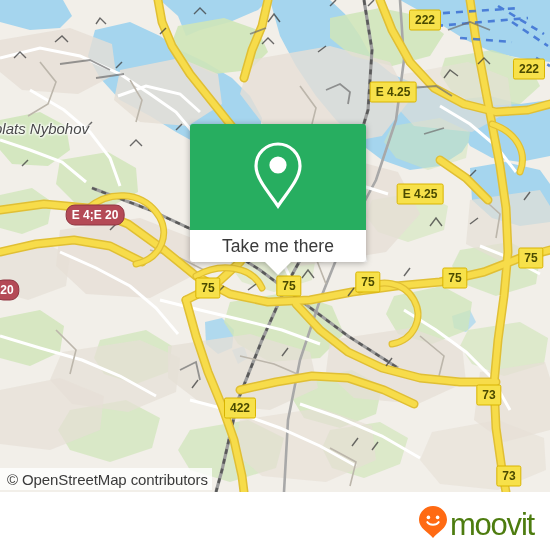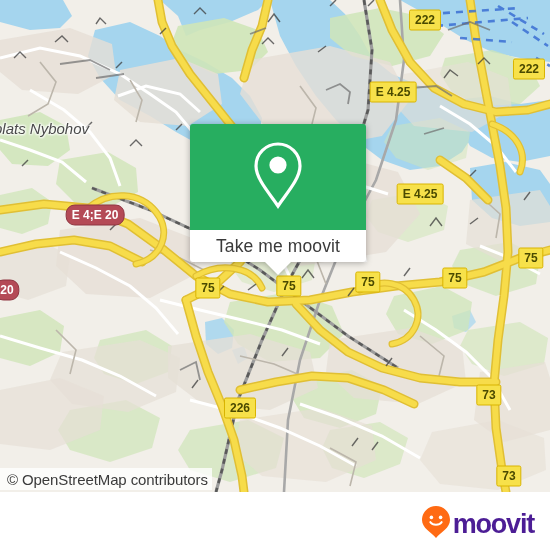--- a/index.html
+++ b/index.html
@@ -50,21 +50,21 @@
   }
   #footer-title{
     position:absolute;left:14px;top:17px;
     font-size:19px;color:#4a4a4a;letter-spacing:0.1px;
   }
   #logo{
     position:absolute;right:16px;top:13px;
     display:flex;align-items:center;gap:2px;
   }
   #logo .word{
-    font-size:27px;font-weight:bold;color:#4c1d95;letter-spacing:-1.2px;
+    font-size:31px;font-weight:normal;color:#4d7c0f;letter-spacing:-1.2px;
     line-height:1;
   }
 </style>
 </head>
 <body>
 
 <div id="app">
 
   <div id="map">
     <svg width="550" height="492" viewBox="0 0 550 492">
@@ -291,21 +291,21 @@
         <div style="position: absolute; left: 529px; top: 69px; transform: translate(-50%, -50%); font-family: &quot;Liberation Sans&quot;, sans-serif; font-size: 12px; font-weight: bold; line-height: 1; padding: 3px 5px 4px; white-space: nowrap; background: rgb(247, 225, 74); border: 1.6px solid rgb(217, 180, 0); color: rgb(74, 74, 0); border-radius: 2px;">222</div>
         <div style="position: absolute; left: 393px; top: 92px; transform: translate(-50%, -50%); font-family: &quot;Liberation Sans&quot;, sans-serif; font-size: 12px; font-weight: bold; line-height: 1; padding: 3px 5px 4px; white-space: nowrap; background: rgb(247, 225, 74); border: 1.6px solid rgb(217, 180, 0); color: rgb(74, 74, 0); border-radius: 2px;">E 4.25</div>
         <div style="position: absolute; left: 420px; top: 194px; transform: translate(-50%, -50%); font-family: &quot;Liberation Sans&quot;, sans-serif; font-size: 12px; font-weight: bold; line-height: 1; padding: 3px 5px 4px; white-space: nowrap; background: rgb(247, 225, 74); border: 1.6px solid rgb(217, 180, 0); color: rgb(74, 74, 0); border-radius: 2px;">E 4.25</div>
         <div style="position: absolute; left: 95px; top: 215px; transform: translate(-50%, -50%); font-family: &quot;Liberation Sans&quot;, sans-serif; font-size: 12px; font-weight: bold; line-height: 1; padding: 3px 5px 4px; white-space: nowrap; background: rgb(180, 74, 86); border: 1.6px solid rgb(142, 52, 64); color: rgb(255, 255, 255); border-radius: 9px;">E 4;E 20</div>
         <div style="position: absolute; left: 7px; top: 290px; transform: translate(-50%, -50%); font-family: &quot;Liberation Sans&quot;, sans-serif; font-size: 12px; font-weight: bold; line-height: 1; padding: 3px 5px 4px; white-space: nowrap; background: rgb(180, 74, 86); border: 1.6px solid rgb(142, 52, 64); color: rgb(255, 255, 255); border-radius: 9px;">20</div>
         <div style="position: absolute; left: 208px; top: 288px; transform: translate(-50%, -50%); font-family: &quot;Liberation Sans&quot;, sans-serif; font-size: 12px; font-weight: bold; line-height: 1; padding: 3px 5px 4px; white-space: nowrap; background: rgb(247, 225, 74); border: 1.6px solid rgb(217, 180, 0); color: rgb(74, 74, 0); border-radius: 2px;">75</div>
         <div style="position: absolute; left: 289px; top: 286px; transform: translate(-50%, -50%); font-family: &quot;Liberation Sans&quot;, sans-serif; font-size: 12px; font-weight: bold; line-height: 1; padding: 3px 5px 4px; white-space: nowrap; background: rgb(247, 225, 74); border: 1.6px solid rgb(217, 180, 0); color: rgb(74, 74, 0); border-radius: 2px;">75</div>
         <div style="position: absolute; left: 368px; top: 282px; transform: translate(-50%, -50%); font-family: &quot;Liberation Sans&quot;, sans-serif; font-size: 12px; font-weight: bold; line-height: 1; padding: 3px 5px 4px; white-space: nowrap; background: rgb(247, 225, 74); border: 1.6px solid rgb(217, 180, 0); color: rgb(74, 74, 0); border-radius: 2px;">75</div>
         <div style="position: absolute; left: 455px; top: 278px; transform: translate(-50%, -50%); font-family: &quot;Liberation Sans&quot;, sans-serif; font-size: 12px; font-weight: bold; line-height: 1; padding: 3px 5px 4px; white-space: nowrap; background: rgb(247, 225, 74); border: 1.6px solid rgb(217, 180, 0); color: rgb(74, 74, 0); border-radius: 2px;">75</div>
         <div style="position: absolute; left: 531px; top: 258px; transform: translate(-50%, -50%); font-family: &quot;Liberation Sans&quot;, sans-serif; font-size: 12px; font-weight: bold; line-height: 1; padding: 3px 5px 4px; white-space: nowrap; background: rgb(247, 225, 74); border: 1.6px solid rgb(217, 180, 0); color: rgb(74, 74, 0); border-radius: 2px;">75</div>
-        <div style="position: absolute; left: 240px; top: 408px; transform: translate(-50%, -50%); font-family: &quot;Liberation Sans&quot;, sans-serif; font-size: 12px; font-weight: bold; line-height: 1; padding: 3px 5px 4px; white-space: nowrap; background: rgb(247, 225, 74); border: 1.6px solid rgb(217, 180, 0); color: rgb(74, 74, 0); border-radius: 2px;">226</div>
+        <div style="position: absolute; left: 240px; top: 408px; transform: translate(-50%, -50%); font-family: &quot;Liberation Sans&quot;, sans-serif; font-size: 12px; font-weight: bold; line-height: 1; padding: 3px 5px 4px; white-space: nowrap; background: rgb(247, 225, 74); border: 1.6px solid rgb(217, 180, 0); color: rgb(74, 74, 0); border-radius: 2px;">422</div>
         <div style="position: absolute; left: 489px; top: 395px; transform: translate(-50%, -50%); font-family: &quot;Liberation Sans&quot;, sans-serif; font-size: 12px; font-weight: bold; line-height: 1; padding: 3px 5px 4px; white-space: nowrap; background: rgb(247, 225, 74); border: 1.6px solid rgb(217, 180, 0); color: rgb(74, 74, 0); border-radius: 2px;">73</div>
         <div style="position: absolute; left: 509px; top: 476px; transform: translate(-50%, -50%); font-family: &quot;Liberation Sans&quot;, sans-serif; font-size: 12px; font-weight: bold; line-height: 1; padding: 3px 5px 4px; white-space: nowrap; background: rgb(247, 225, 74); border: 1.6px solid rgb(217, 180, 0); color: rgb(74, 74, 0); border-radius: 2px;">73</div>
       </div>
 
     <div style="position:absolute;left:-6px;top:120px;font-size:15px;font-style:italic;
                 color:#4a4a4a;text-shadow:1px 1px 2px #fff,-1px -1px 2px #fff,1px -1px 2px #fff,-1px 1px 2px #fff;
                 white-space:nowrap;">plats Nybohov</div>
   </div>
 
   <div id="attrib">
@@ -315,21 +315,21 @@
   <div id="callout">
     <div class="green">
       <span>
         <svg width="56" height="72" viewBox="0 0 56 72">
           <path d="M28 5 C15.8 5 6 14.8 6 27 C6 40 20 55 28 67 C36 55 50 40 50 27 C50 14.8 40.2 5 28 5 Z" fill="none" stroke="#ffffff" stroke-width="3.2"></path>
           <circle cx="28" cy="26" r="8.6" fill="#ffffff"></circle>
         </svg>
       </span>
     </div>
     <div class="white">
-      <span>Take me moovit</span>
+      <span>Take me there</span>
     </div>
     <div class="tail"></div>
   </div>
 
   <div id="footer">
     <div id="logo">
       <span>
         <svg width="30" height="34" viewBox="0 0 30 34">
           <path d="M15 1 C7.3 1 1 7.3 1 15 C1 23 10 27 15 33 C20 27 29 23 29 15 C29 7.3 22.7 1 15 1 Z" fill="#ff6a13"></path>
           <circle cx="10.4" cy="12.4" r="1.8" fill="#ffffff"></circle>

